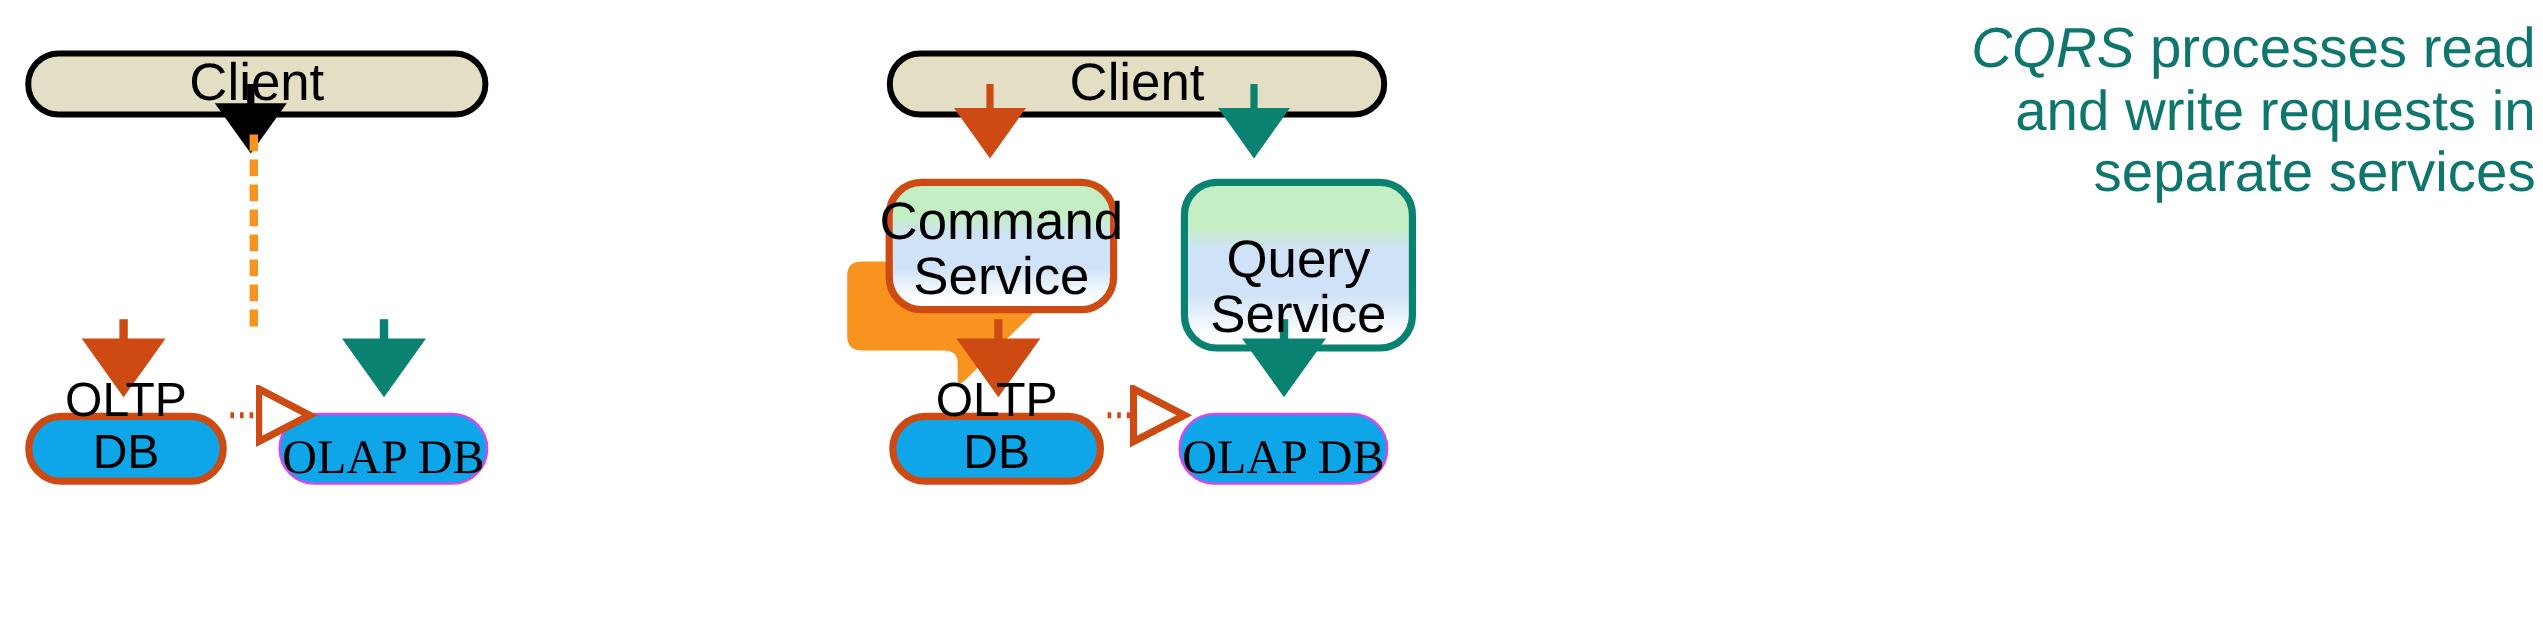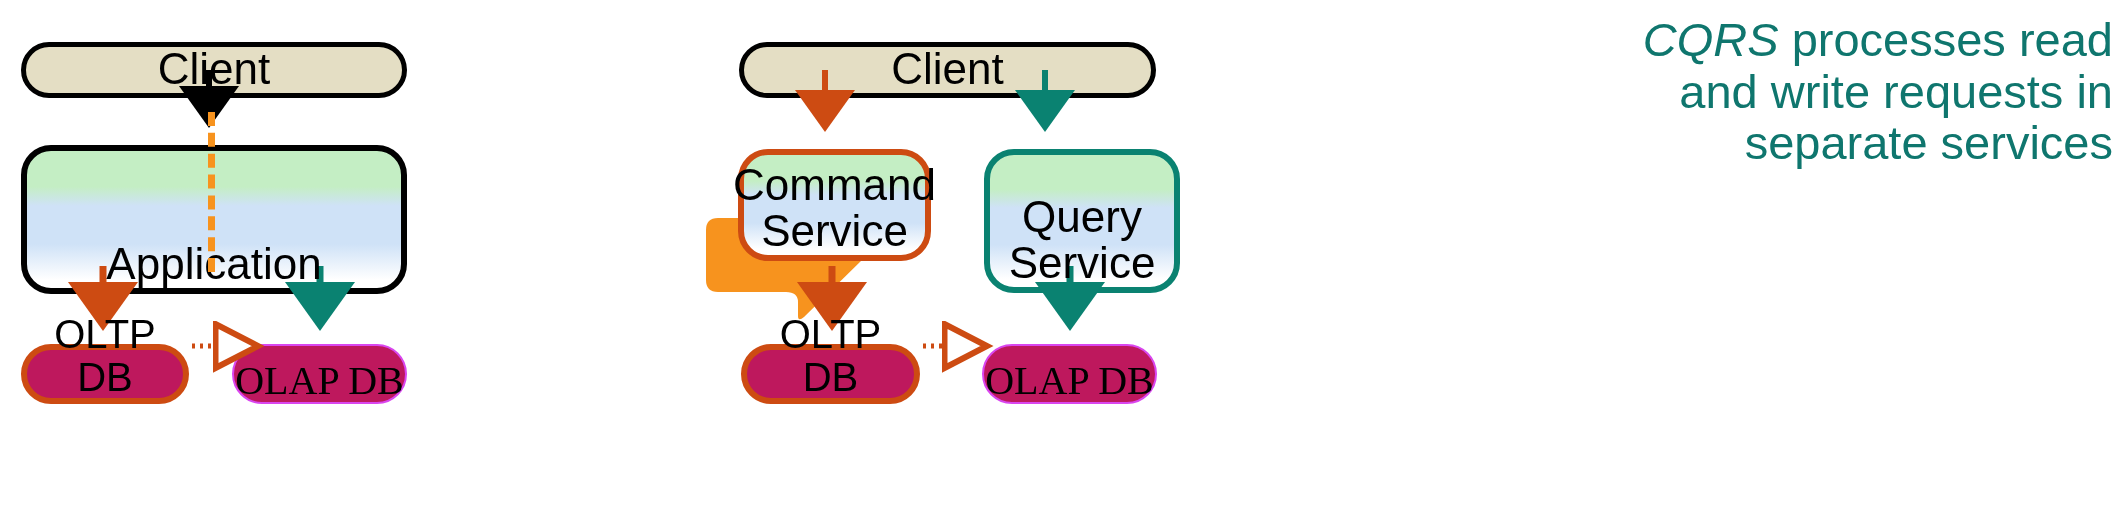--- a/index.html
+++ b/index.html
@@ -31,21 +31,21 @@
        #cfe2f7 40%, #cfe2f7 68%,
        #ffffff 94%, #ffffff 100%);
   }
   .appbox.blk{border:6px solid #000000;}
   .appbox.org{border:6px solid #cd4b12;}
   .appbox.tel{border:6px solid #0a8271;}
   .appbox .lbl{font-size:44px;}
 
   
   .db{
-    background:#be185d;
+    background:#0ea5e9;
     border-radius:500px;
   }
   .db.org{border:6px solid #cd4b12;}
   .db.tel{border:2px solid #d946ef;font-family:Liberation Serif, serif;}
   .db .lbl{font-size:40px;}
 
   
   .split{
     position:absolute;
     width:0;border-left:7px dashed #f7931e;
@@ -70,23 +70,20 @@
 </style>
 </head>
 <body>
 
 <div id="stage">
 
   <div class="node client" style="left:21px;top:14px;width:386px;height:56px;">
     <span class="lbl">Client</span>
   </div>
 
-  <div class="node appbox blk" style="left:21px;top:117px;width:386px;height:149px;">
-    <span class="lbl" style="margin-top:-12px;">Application</span>
-  </div>
 
   <div class="split" style="left:208px;top:112px;height:160px;"></div>
 
   <div class="node db org" style="left:21px;top:316px;width:168px;height:60px;">
     <span class="lbl">OLTP DB</span>
   </div>
 
   <div class="node db tel" style="left:232px;top:316px;width:175px;height:60px;">
     <span class="lbl">OLAP DB</span>
   </div>

